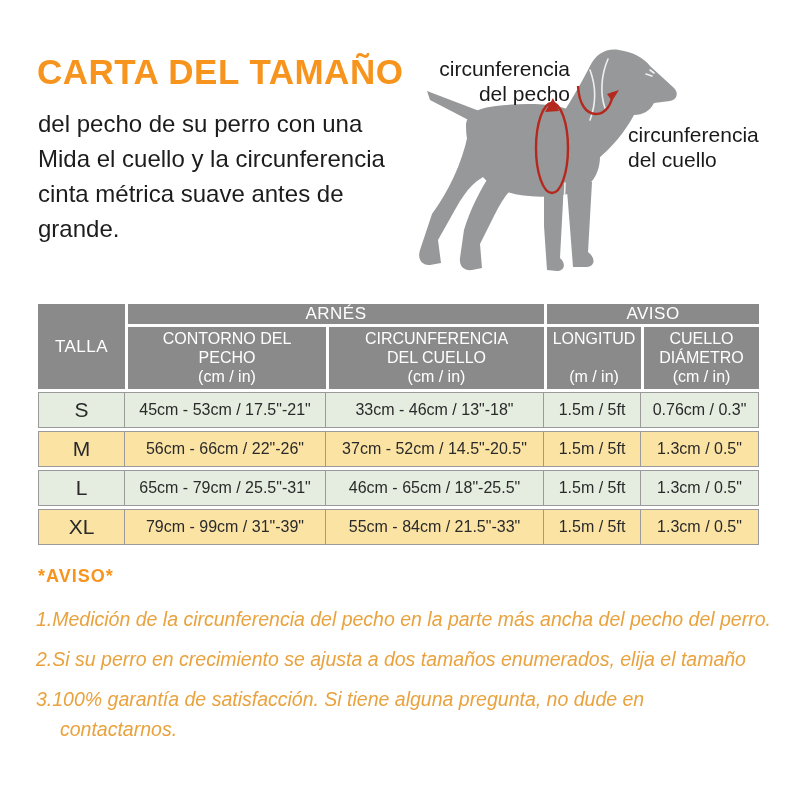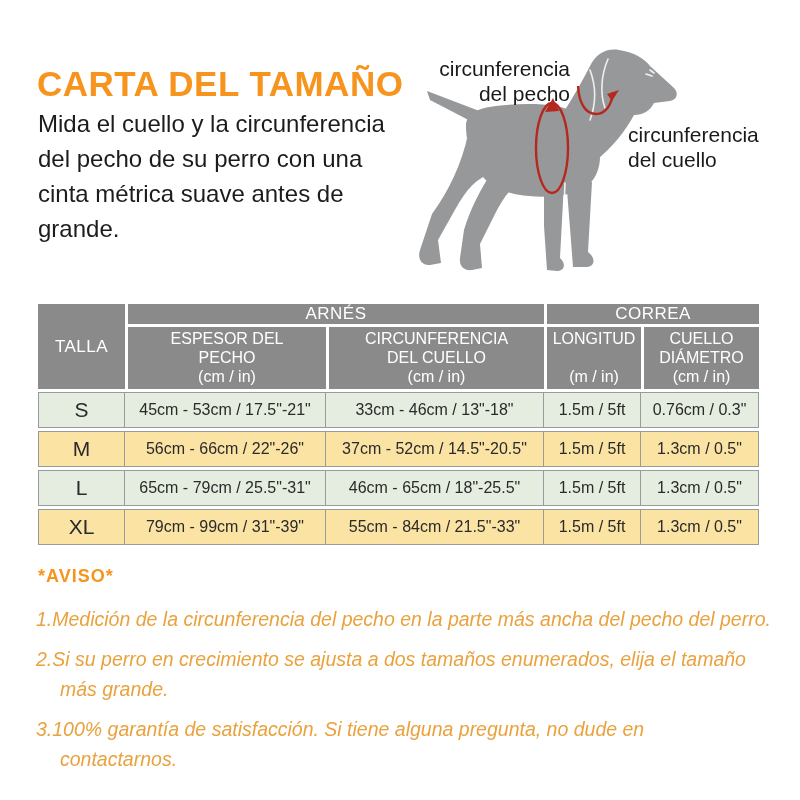--- a/index.html
+++ b/index.html
@@ -1,21 +1,21 @@
 <!DOCTYPE html>
 <html><head>
 <meta charset="utf-8">
 <style>
   * { margin:0; padding:0; box-sizing:border-box; }
   body { background:#ffffff; font-family:"Liberation Sans", sans-serif; }
   .page { position:relative; width:800px; height:800px; background:#ffffff; overflow:hidden; }
 
   
   .title { position:absolute; left:37px; top:52px; font-size:35px; font-weight:bold;
-           letter-spacing:0.5px; color:#F7941D;margin-top:12px; }
+           letter-spacing:0.5px; color:#F7941D; }
   .intro { position:absolute; left:38px; top:106px; width:380px; font-size:24px;
            color:#1c1c1c; }
   .intro div { line-height:35px; white-space:nowrap; }
 
   
   .dog-wrap { position:absolute; left:400px; top:30px; width:400px; height:270px; }
   .dog-wrap svg { position:absolute; left:0; top:0; }
   .diagram-label { position:absolute; font-size:21px; line-height:25px; color:#1a1a1a; }
   .label-chest { top:26px; right:230px; text-align:right; }
   .label-neck  { top:92px; left:228px; text-align:left; }
@@ -50,22 +50,22 @@
   .note div.cont { padding-left:24px; }
 </style>
 </head>
 <body>
 
 <div class="page">
 
   <div class="title">CARTA DEL TAMAÑO</div>
 
   <div class="intro">
+    <div>del pecho de su perro con una</div>
     <div>Mida el cuello y la circunferencia</div>
-    <div>del pecho de su perro con una</div>
     <div>cinta métrica suave antes de</div>
     <div>grande.</div>
   </div>
 
   <div class="dog-wrap">
     <svg viewBox="0 0 400 270" width="400" height="270">
       <g fill="#97989A">
         <path d="M27 61 L82 82 L82 97 L30 70 Z"></path>
         <path d="M66 96 C66 84 78 78 96 76 C130 72 160 74 174 82 C192 92 201 108 200 128 C199 148 188 160 168 164 C138 170 104 166 88 152 C72 138 66 112 66 96 Z"></path>
         <path d="M156 94 C168 76 182 52 190 36 C196 24 206 18 219 20 C233 22 244 28 250 36 L274 58 C279 63 277 70 270 71 L254 73 C250 81 243 85 234 85 C225 102 212 117 198 129 L166 122 Z"></path>
@@ -106,26 +106,26 @@
       <col style="width:87px">
         <col style="width:201px">
         <col style="width:218px">
       <col style="width:97px">
         <col style="width:118px">
     </colgroup>
     <tbody>
         <tr class="group-row">
       <th rowspan="2" class="talla">TALLA</th>
       <th colspan="2" class="sep">ARNÉS</th>
-      <th colspan="2" class="sep">CORREA</th>
+      <th colspan="2" class="sep">AVISO</th>
     </tr>
     <tr class="colhead-row">
       <th class="sep">
         <div class="ch">
-          <span>ESPESOR DEL</span>
+          <span>CONTORNO DEL</span>
           <span>PECHO</span>
           <span>(cm / in)</span>
         </div>
       </th>
       <th class="sep">
         <div class="ch">
           <span>CIRCUNFERENCIA</span>
           <span>DEL CUELLO</span>
           <span>(cm / in)</span>
         </div>
@@ -177,21 +177,20 @@
     </table>
 
   <div class="notice-heading">*AVISO*</div>
 
   <div class="notes">
     <div class="note">
       <div>1.Medición de la circunferencia del pecho en la parte más ancha del pecho del perro.</div>
     </div>
     <div class="note">
       <div>2.Si su perro en crecimiento se ajusta a dos tamaños enumerados, elija el tamaño</div>
-      <div class="cont">más grande.</div>
     </div>
     <div class="note">
       <div>3.100% garantía de satisfacción. Si tiene alguna pregunta, no dude en</div>
       <div class="cont">contactarnos.</div>
     </div>
   </div>
 
 </div>
 
 </body></html>

